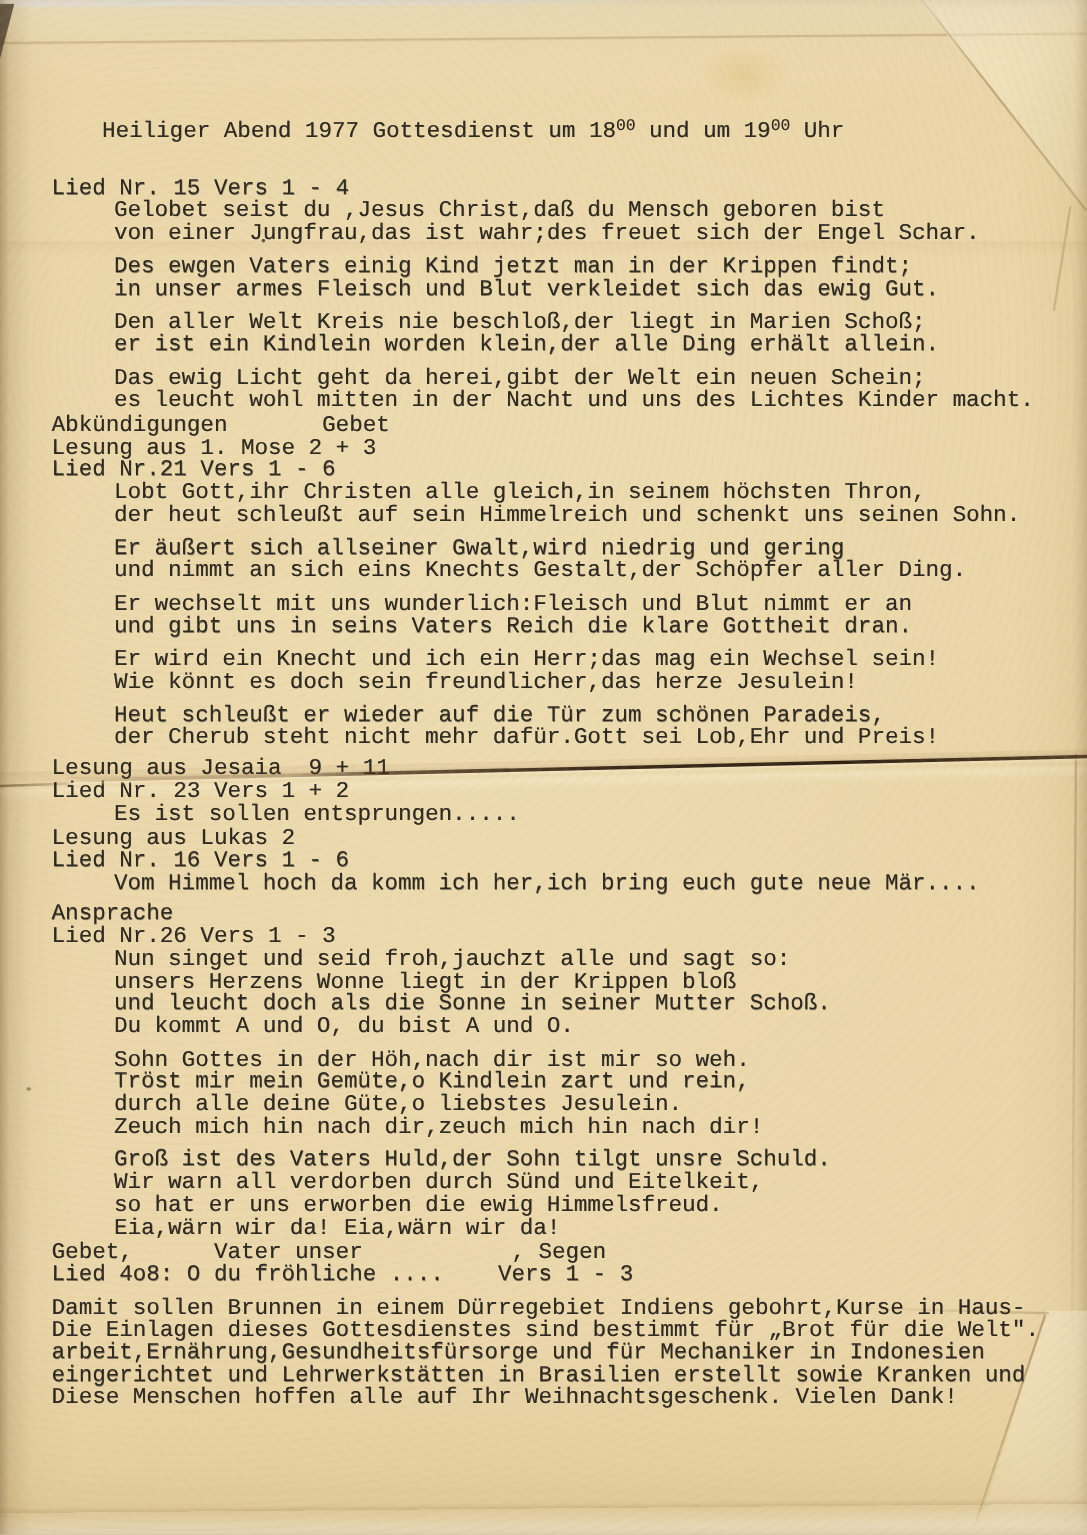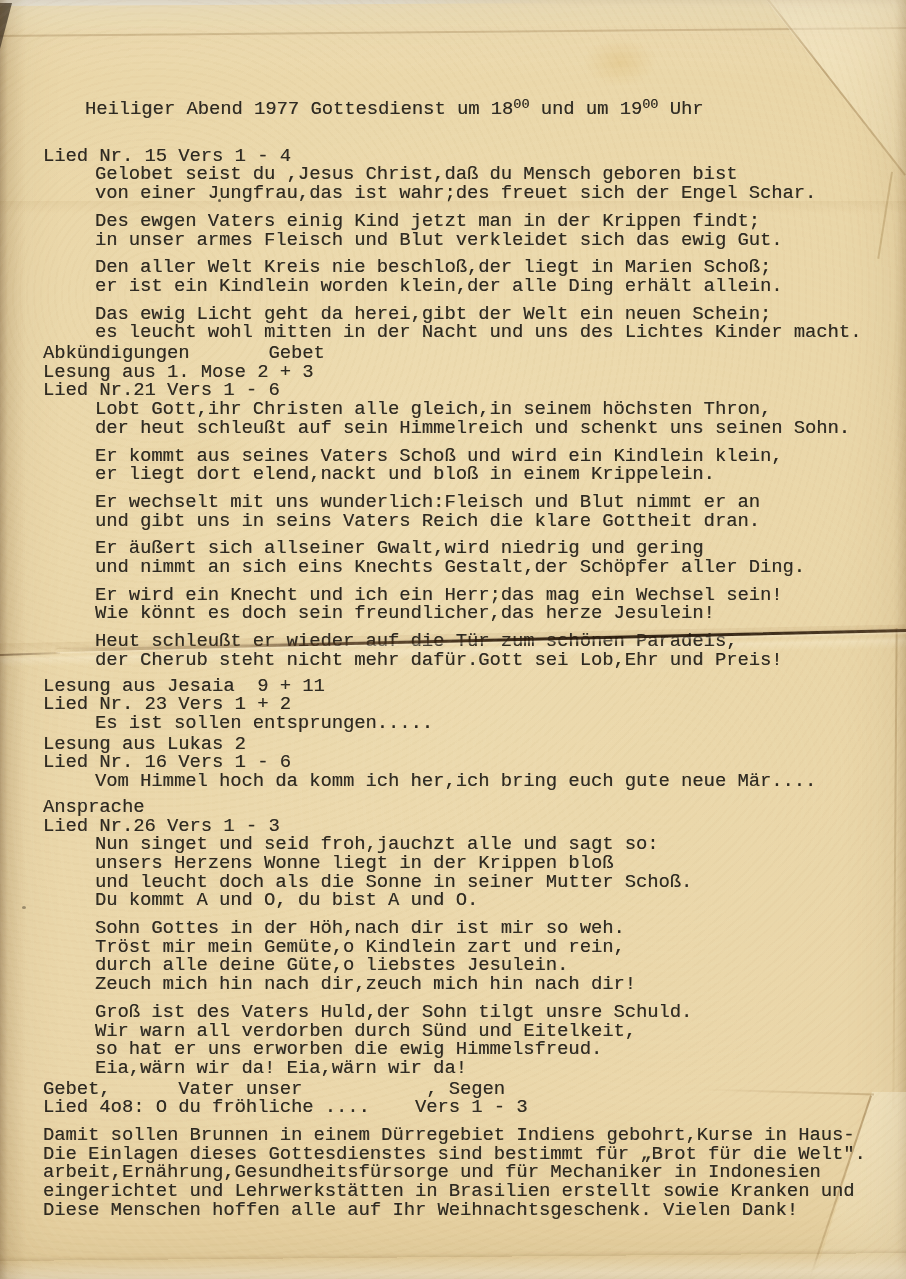--- a/index.html
+++ b/index.html
@@ -172,30 +172,26 @@
         <div class="tline">Lesung aus 1. Mose 2 + 3</div>
       </div>
       <div class="block line">
         <div class="tline">Lied Nr.21 Vers 1 - 6</div>
       </div>
       <div class="block stanza">
         <div class="tline">Lobt Gott,ihr Christen alle gleich,in seinem höchsten Thron,</div>
         <div class="tline">der heut schleußt auf sein Himmelreich und schenkt uns seinen Sohn.</div>
       </div>
       <div class="block stanza">
-        <div class="tline">Er kommt aus seines Vaters Schoß und wird ein Kindlein klein,</div>
-        <div class="tline">er liegt dort elend,nackt und bloß in einem Krippelein.</div>
+        <div class="tline">Er äußert sich allseiner Gwalt,wird niedrig und gering</div>
+        <div class="tline">und nimmt an sich eins Knechts Gestalt,der Schöpfer aller Ding.</div>
       </div>
       <div class="block stanza">
         <div class="tline">Er wechselt mit uns wunderlich:Fleisch und Blut nimmt er an</div>
         <div class="tline">und gibt uns in seins Vaters Reich die klare Gottheit dran.</div>
-      </div>
-      <div class="block stanza">
-        <div class="tline">Er äußert sich allseiner Gwalt,wird niedrig und gering</div>
-        <div class="tline">und nimmt an sich eins Knechts Gestalt,der Schöpfer aller Ding.</div>
       </div>
       <div class="block stanza">
         <div class="tline">Er wird ein Knecht und ich ein Herr;das mag ein Wechsel sein!</div>
         <div class="tline">Wie könnt es doch sein freundlicher,das herze Jesulein!</div>
       </div>
       <div class="block stanza">
         <div class="tline">Heut schleußt er wieder auf die Tür zum schönen Paradeis,</div>
         <div class="tline">der Cherub steht nicht mehr dafür.Gott sei Lob,Ehr und Preis!</div>
       </div>
       <div class="block line spaced">

